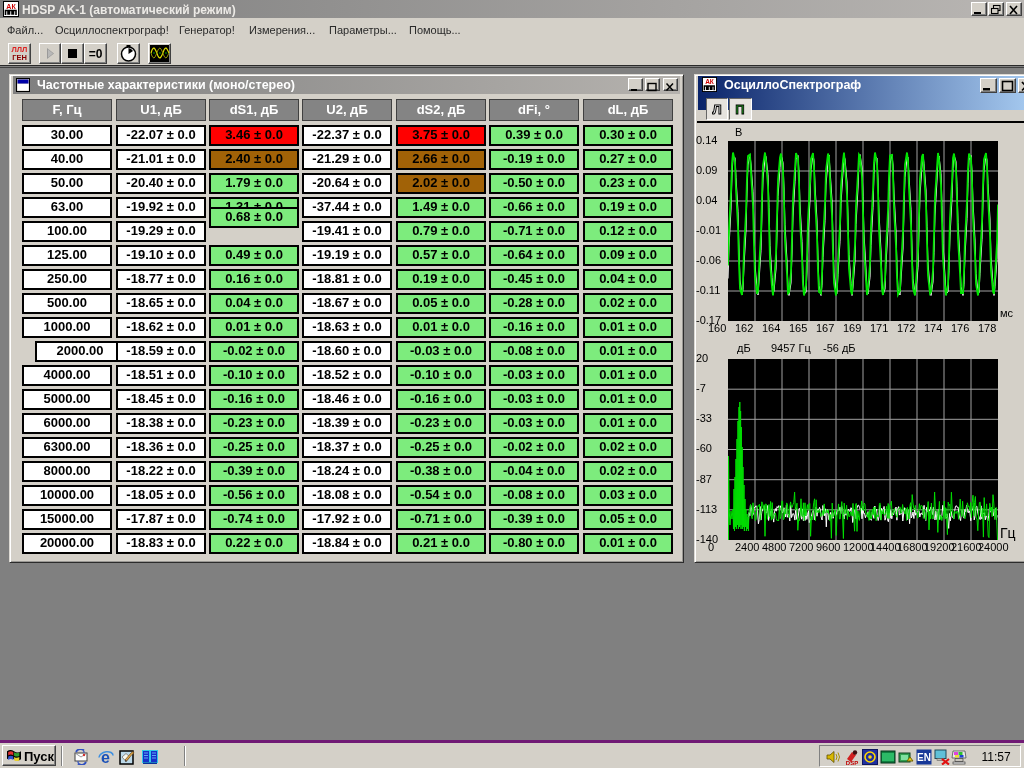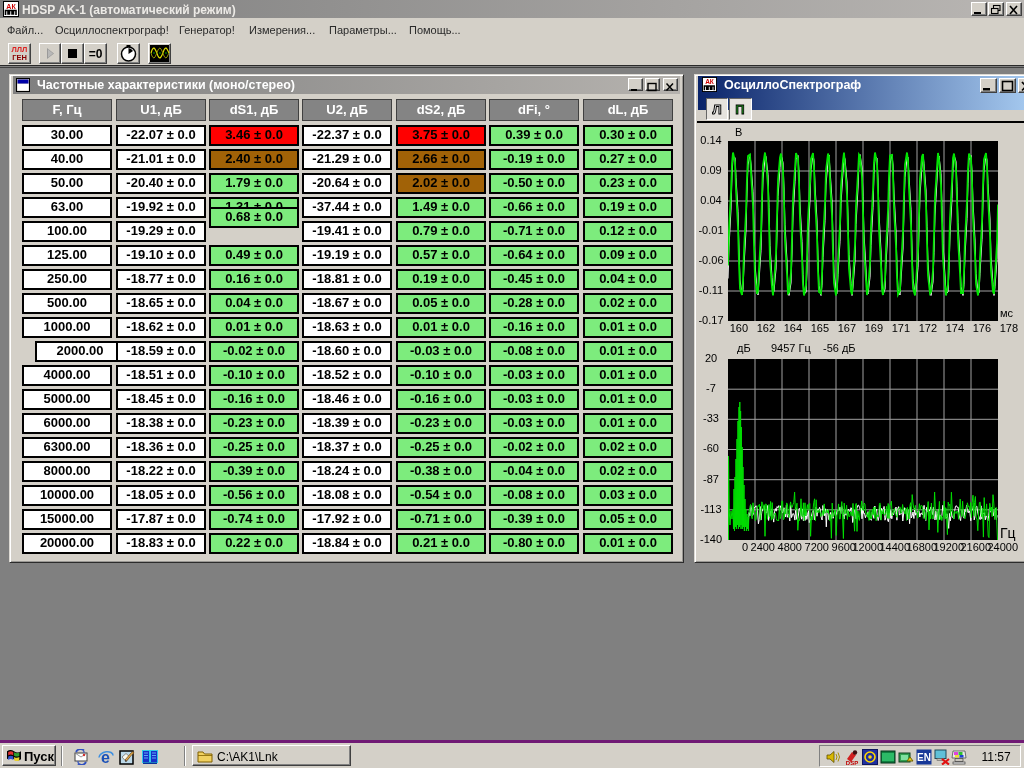--- a/index.html
+++ b/index.html
@@ -12,22 +12,22 @@
 #taskbar{position:absolute;left:0;top:740px;width:1024px;height:28px;background:#d4d0c8;border-top:3px solid #701a75}
 .tbtn{position:absolute;top:2px;height:21px;background:#d4d0c8;border-top:1px solid #fff;border-left:1px solid #fff;border-right:1px solid #404040;border-bottom:1px solid #404040;box-shadow:inset -1px -1px 0 #808080}
 .wbtn{position:absolute;background:#d4d0c8;border-top:1px solid #fff;border-left:1px solid #fff;border-right:1px solid #404040;border-bottom:1px solid #404040;box-shadow:inset -1px -1px 0 #808080;font-family:"Liberation Mono",monospace;font-weight:bold;text-align:center;color:#000}
 .win{position:absolute;background:#d4d0c8;border-top:1px solid #dcd9d3;border-left:1px solid #dcd9d3;border-right:1px solid #2b2b2b;border-bottom:1px solid #2b2b2b;box-shadow:inset 1px 1px 0 #fff,inset -1px -1px 0 #9a9894}
 .cap{position:absolute;left:3px;top:1px;right:3px;height:34px}
 .cap .ctxt{position:absolute;top:2px;font-size:12.5px;font-weight:bold;color:#fff;white-space:nowrap}
 .capbtn{position:absolute;top:2px;width:15px;height:13px;background:#d4d0c8;border-top:1px solid #fff;border-left:1px solid #fff;border-right:1px solid #404040;border-bottom:1px solid #404040;box-shadow:inset -1px -1px 0 #808080}
 .hc{position:absolute;top:5px;width:90px;height:22px;background:#848484;border:1px solid #404040;color:#fff;font-size:13px;font-weight:bold;text-align:center;line-height:20px}
 .cell{position:absolute;width:90px;height:21px;border:2px solid #000;font-size:13px;font-weight:bold;color:#000;text-align:center;line-height:16px;white-space:nowrap}
 .w{background:#fff}.g{background:#7dec7d}.y{background:#a16207}.r{background:#ff0000}
-.ylab{position:absolute;width:30px;left:696px;text-align:center;font-size:11px;color:#000}
-.xlab{position:absolute;width:40px;text-align:right;font-size:11px;color:#000}
+.ylab{position:absolute;width:30px;left:696px;text-align:left;font-size:11px;color:#000}
+.xlab{position:absolute;width:40px;text-align:left;font-size:11px;color:#000}
 .qlicon{position:absolute;top:6px;width:16px;height:16px}
 .tray-ic{position:absolute;top:6px;width:16px;height:16px}
 .sep{position:absolute;top:3px;width:2px;height:20px;border-left:1px solid #808080;border-right:1px solid #fff}
 </style></head>
 <body>
 
 <div id="titlebar">
   <svg class="abs" style="left:3px;top:1px" width="16" height="16" viewBox="0 0 16 16">
       <rect x="0.5" y="0.5" width="15" height="15" fill="#fff" stroke="#000" stroke-width="1"></rect>
       <text x="8" y="7.5" font-size="7" font-weight="bold" fill="#cc0000" text-anchor="middle" font-family="Liberation Sans">АК</text>
@@ -390,27 +390,20 @@
         <path d="M6,11 L12,4 L14,2.5 L15,4 L13,5.5 L7.5,12 Z" fill="#e0a84c" stroke="#704818" stroke-width="0.7"></path>
         <path d="M6,11 L6.5,13 L8,12 Z" fill="#303030"></path>
       </svg></div>
   <div class="qlicon" style="left:142px"><svg width="16" height="16">
         <rect x="0.5" y="1.5" width="7" height="12" fill="#1830c8" stroke="#30c8e8" stroke-width="1"></rect>
         <rect x="8.5" y="1.5" width="7" height="12" fill="#1830c8" stroke="#30c8e8" stroke-width="1"></rect>
         <path d="M2,4 h4 M2,6.5 h4 M2,9 h4 M10,4 h4 M10,6.5 h4 M10,9 h4" stroke="#60a8f8" stroke-width="1.2"></path>
         <rect x="1" y="13.5" width="14" height="1.5" fill="#083098"></rect>
       </svg></div>
   <div class="sep" style="left:184px"></div>
-  <div class="tbtn" style="left:192px;width:159px">
-    <svg class="abs" style="left:4px;top:3px" width="16" height="14" viewBox="0 0 16 14">
-        <path d="M1,3 L6,3 L7.5,5 L15,5 L15,13 L1,13 Z" fill="#f0d060" stroke="#806000"></path>
-        <path d="M1,6.5 L15,6.5" stroke="#806000" stroke-width="0.8"></path>
-      </svg>
-    <span class="abs" style="left:24px;top:4px;font-size:12px">C:\AK1\Lnk</span>
-  </div>
   <div class="abs" style="left:819px;top:2px;width:202px;height:22px;border-top:1px solid #808080;border-left:1px solid #808080;border-right:1px solid #fff;border-bottom:1px solid #fff;background:#d4d0c8">
     <div class="tray-ic" style="left:5px;top:3px"><svg width="16" height="16">
           <path d="M2,6 L5,6 L9,2.5 L9,13.5 L5,10 L2,10 Z" fill="#d8b800" stroke="#605000" stroke-width="0.8"></path>
           <path d="M11,5 q2,3 0,6 M13,3.5 q3,4.5 0,9" stroke="#a89000" stroke-width="1" fill="none"></path>
         </svg></div>
     <div class="tray-ic" style="left:24px;top:3px"><svg width="16" height="16">
           <path d="M3,10 L8,3 L12,6 L7,13 Z" fill="#d02020"></path>
           <circle cx="11" cy="3.5" r="2.2" fill="#401010"></circle>
           <text x="8" y="15.5" font-size="6" font-weight="bold" fill="#c00000" font-family="Liberation Sans" text-anchor="middle">DSP</text>
         </svg></div>

